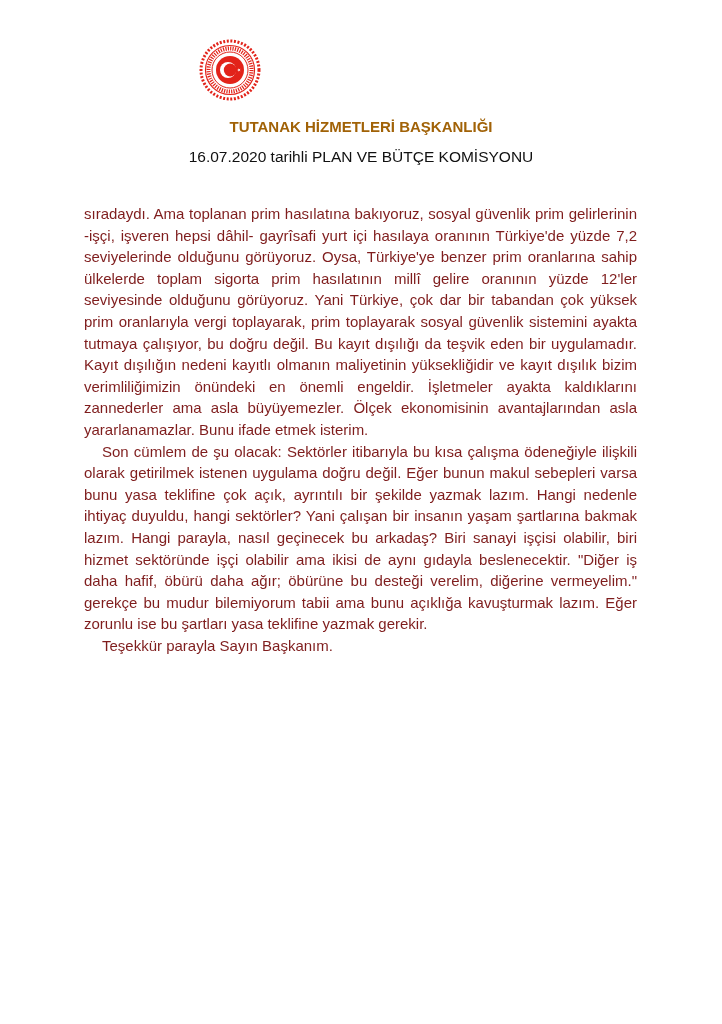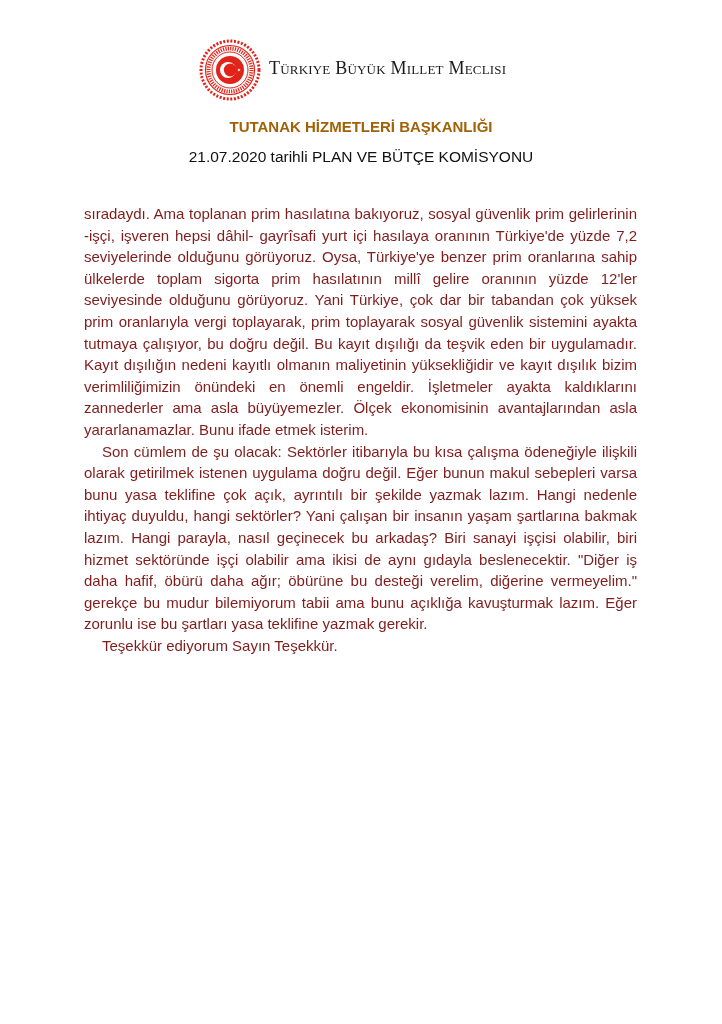--- a/index.html
+++ b/index.html
@@ -23,23 +23,22 @@
       <circle cx="31" cy="31" r="29" stroke-width="3" stroke-dasharray="2 1.6"></circle>
       <circle cx="31" cy="31" r="24.5" stroke-width="1.2"></circle>
       <circle cx="31" cy="31" r="21.5" stroke-width="4" stroke-dasharray="1.2 1.2"></circle>
       <circle cx="31" cy="31" r="18" stroke-width="1"></circle>
     </g>
     <circle cx="31" cy="31" r="14" fill="#e2231a"></circle>
     <circle cx="29" cy="31" r="8" fill="#ffffff"></circle>
     <circle cx="31.2" cy="31" r="6.4" fill="#e2231a"></circle>
     <polygon points="38,31 41.5,29.8 39.4,32.8 39.4,29.2 41.5,32.2" fill="#ffffff"></polygon>
   </svg>
-  <div class="org-name">Türkiye Büyük Millet Meclisi</div>
 </div>
 
 <div class="title">TUTANAK HİZMETLERİ BAŞKANLIĞI</div>
-<div class="subtitle">21.07.2020 tarihli PLAN VE BÜTÇE KOMİSYONU</div>
+<div class="subtitle">16.07.2020 tarihli PLAN VE BÜTÇE KOMİSYONU</div>
 
 <div class="body">
   <p class="para">sıradaydı. Ama toplanan prim hasılatına bakıyoruz, sosyal güvenlik prim gelirlerinin -işçi, işveren hepsi dâhil- gayrîsafi yurt içi hasılaya oranının Türkiye'de yüzde 7,2 seviyelerinde olduğunu görüyoruz. Oysa, Türkiye'ye benzer prim oranlarına sahip ülkelerde toplam sigorta prim hasılatının millî gelire oranının yüzde 12'ler seviyesinde olduğunu görüyoruz. Yani Türkiye, çok dar bir tabandan çok yüksek prim oranlarıyla vergi toplayarak, prim toplayarak sosyal güvenlik sistemini ayakta tutmaya çalışıyor, bu doğru değil. Bu kayıt dışılığı da teşvik eden bir uygulamadır. Kayıt dışılığın nedeni kayıtlı olmanın maliyetinin yüksekliğidir ve kayıt dışılık bizim verimliliğimizin önündeki en önemli engeldir. İşletmeler ayakta kaldıklarını zannederler ama asla büyüyemezler. Ölçek ekonomisinin avantajlarından asla yararlanamazlar. Bunu ifade etmek isterim.</p>
   <p class="para indent">Son cümlem de şu olacak: Sektörler itibarıyla bu kısa çalışma ödeneğiyle ilişkili olarak getirilmek istenen uygulama doğru değil. Eğer bunun makul sebepleri varsa bunu yasa teklifine çok açık, ayrıntılı bir şekilde yazmak lazım. Hangi nedenle ihtiyaç duyuldu, hangi sektörler? Yani çalışan bir insanın yaşam şartlarına bakmak lazım. Hangi parayla, nasıl geçinecek bu arkadaş? Biri sanayi işçisi olabilir, biri hizmet sektöründe işçi olabilir ama ikisi de aynı gıdayla beslenecektir. "Diğer iş daha hafif, öbürü daha ağır; öbürüne bu desteği verelim, diğerine vermeyelim." gerekçe bu mudur bilemiyorum tabii ama bunu açıklığa kavuşturmak lazım. Eğer zorunlu ise bu şartları yasa teklifine yazmak gerekir.</p>
-  <p class="para indent">Teşekkür ediyorum Sayın Teşekkür.</p>
+  <p class="para indent">Teşekkür parayla Sayın Başkanım.</p>
 </div>
 
 </body></html>

